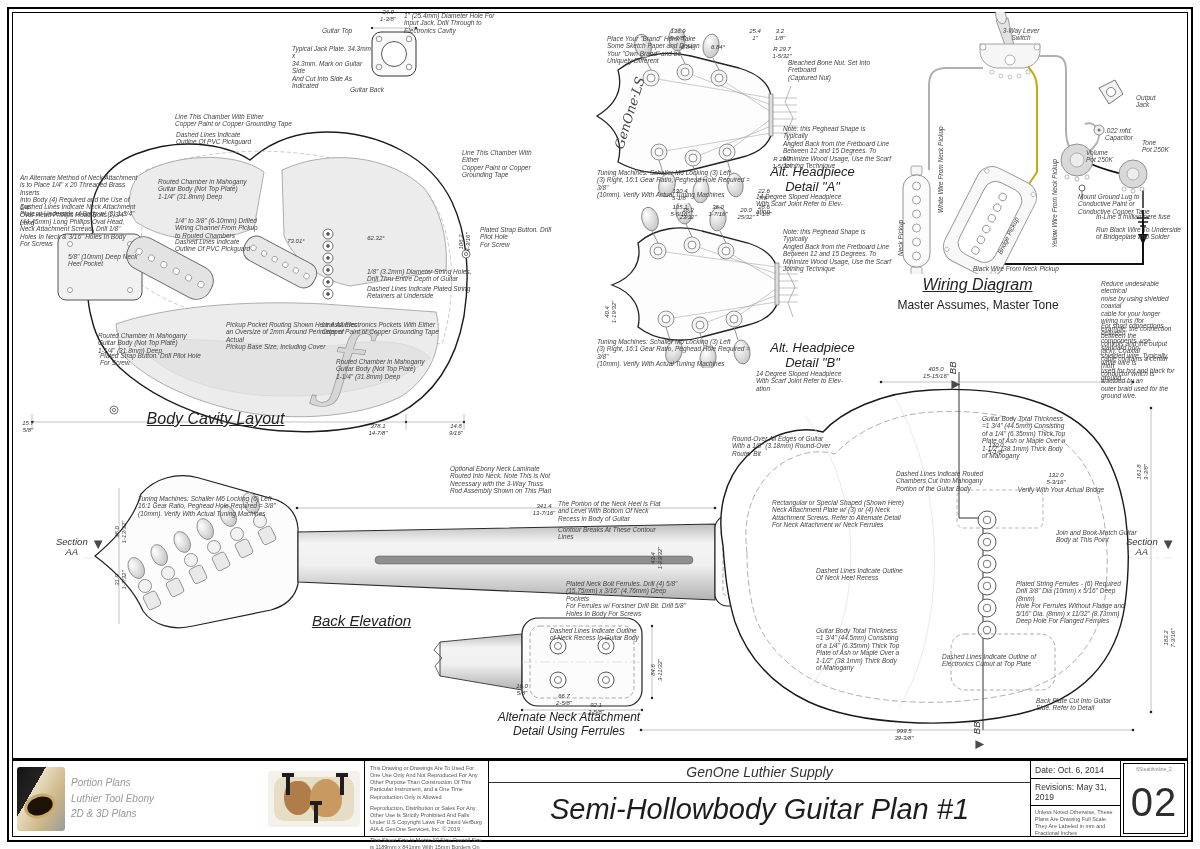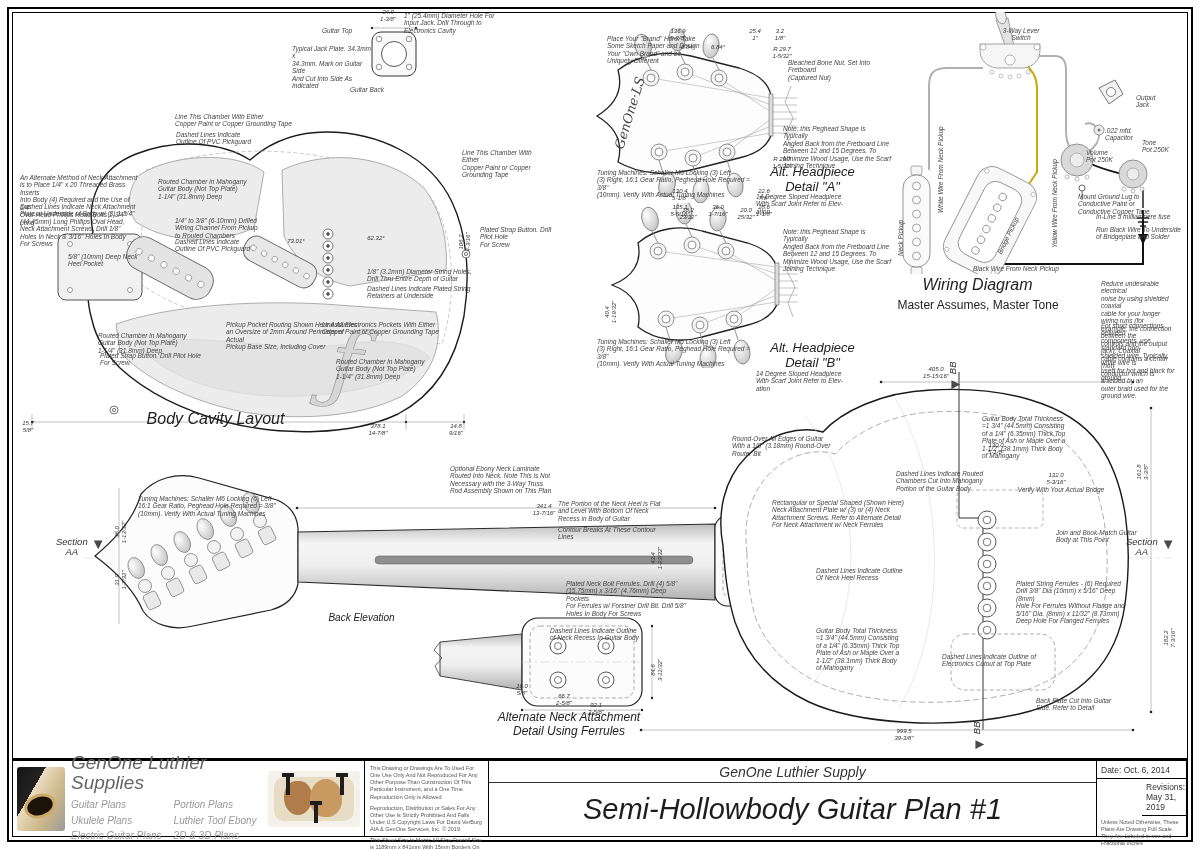--- a/index.html
+++ b/index.html
@@ -2,21 +2,21 @@
 <html><head>
 <meta charset="utf-8">
 <style>
   html,body{margin:0;padding:0;background:#ffffff;}
   .sheet{position:relative;width:1200px;height:849px;background:#fff;
          font-family:"Liberation Sans",sans-serif;overflow:hidden;color:#222;}
   .frame-outer{position:absolute;left:7px;top:7px;right:7px;bottom:7px;border:2.5px solid #000;pointer-events:none;}
   .frame-inner{position:absolute;left:12px;top:12px;right:12px;bottom:12px;border:1px solid #000;pointer-events:none;}
   svg.view{position:absolute;}
   .view-title{position:absolute;font-style:italic;color:#222;text-align:center;}
-  .ut{}
+  .ut{text-decoration:underline;}
   .ann{position:absolute;font:italic 6.5px/1.15 "Liberation Sans",sans-serif;color:#444;white-space:pre-line;}
   .dim{width:40px;text-align:center;font-size:6px;color:#333;}
   .section-marker{position:absolute;display:flex;align-items:flex-start;gap:3px;}
   .sm-text{font:italic 9.5px/1.1 "Liberation Sans",sans-serif;color:#333;text-align:center;}
   .sm-tri{font-size:15px;line-height:.9;color:#4a4a4a;}
   .sm-vert{transform:rotate(-90deg);transform-origin:left top;}
   
   .tb-hair{position:absolute;left:13px;right:13px;bottom:90px;border-top:1px solid #000;}
   .titleblock{position:absolute;left:13px;right:13px;bottom:13px;height:75px;border-top:2px solid #000;
               display:flex;background:#fff;}
@@ -37,21 +37,21 @@
   .p2-clamp::before{content:"";position:absolute;left:-4px;top:0;width:12px;height:4px;background:#1d1d1d;}
   .tb-legal{width:124px;padding:4px 5px;font:normal 5.5px/1.3 "Liberation Sans",sans-serif;color:#555;}
   .tb-legal div{margin-bottom:4px;}
   .tb-center{flex:1;display:flex;flex-direction:column;}
   .tb-supply{height:21px;border-bottom:1px solid #333;display:flex;align-items:center;justify-content:center;
              font:italic 14px "Liberation Sans",sans-serif;color:#333;}
   .tb-title{flex:1;display:flex;align-items:center;justify-content:center;
             font:italic 29px "Liberation Sans",sans-serif;color:#1d1d1d;}
   .tb-meta{width:90px;display:flex;flex-direction:column;font:normal 8.5px "Liberation Sans",sans-serif;color:#333;}
   .tb-meta .row1{border-bottom:1px solid #000;padding:4px 4px 3px;}
-  .tb-meta .row2{border-bottom:1px solid #000;padding:3px 4px;margin-left:45px;}
+  .tb-meta .row2{border-bottom:1px solid #000;padding:3px 4px;}
   .tb-meta .row3{padding:3px 4px;font-size:5.5px;line-height:1.3;color:#555;}
   .tb-page{width:66px;border-right:none;position:relative;}
   .tb-page-inner{position:absolute;inset:2px;border:1px solid #000;display:flex;flex-direction:column;align-items:center;}
   .tb-fileref{font-size:5px;color:#888;margin-top:2px;}
   .tb-num{flex:1;display:flex;align-items:center;justify-content:center;font:normal 40px "Liberation Sans",sans-serif;
           color:#2e2e2e;letter-spacing:1px;}
 </style>
 </head>
 <body>
 
@@ -450,21 +450,21 @@
   <div class="view-title" style="left:760px;top:164px;width:105px;font-size:13px">
     <div>Alt. Headpiece</div>
     <div>Detail "A"</div>
   </div>
   <div class="view-title" style="left:760px;top:340px;width:105px;font-size:13px">
     <div>Alt. Headpiece</div>
     <div>Detail "B"</div>
   </div>
   <div class="view-title ut" style="left:905px;top:276px;width:145px;font-size:16px">Wiring Diagram</div>
   <div class="view-title" style="left:893px;top:298px;width:170px;font-size:12px;font-style:normal">Master Assumes, Master Tone</div>
-  <div class="view-title ut" style="left:284px;top:612px;width:155px;font-size:10px">Back Elevation</div>
+  <div class="view-title ut" style="left:284px;top:612px;width:155px;font-size:15px">Back Elevation</div>
   <div class="view-title" style="left:478px;top:710px;width:182px;font-size:12px">
     <div>Alternate Neck Attachment</div>
     <div>Detail Using Ferrules</div>
   </div>
 
   <div class="section-marker" style="left:56px;top:537px">
     <div class="sm-text">
       <div>Section</div>
         <div>AA</div>
     </div>
@@ -723,27 +723,21 @@
 3-5/8"</div>
       <div class="ann dim" style="left: 650px; top: 690px; transform: rotate(-90deg); transform-origin: 0px 0px;">84.6
 3-11/32"</div>
     </div>
 
   <div class="tb-hair"></div>
   <div class="titleblock">
     <div class="tb-cell tb-logo">
       <div class="photo1"></div>
       <div class="tb-name">
-        <div class="tb-company">GenOne Luthier Supplies</div>
         <div class="tb-types">
-          <div>
-            <div>Guitar Plans</div>
-            <div>Ukulele Plans</div>
-            <div>Electric Guitar Plans</div>
-          </div>
           <div>
             <div>Portion Plans</div>
             <div>Luthier Tool Ebony</div>
             <div>2D &amp; 3D Plans</div>
           </div>
         </div>
       </div>
       <div class="photo2">
         <div class="p2-mold"></div>
           <div class="p2-wood1"></div>
@@ -760,14 +754,20 @@
     </div>
     <div class="tb-cell tb-center">
       <div class="tb-supply">GenOne Luthier Supply</div>
       <div class="tb-title">Semi-Hollowbody Guitar Plan #1</div>
     </div>
     <div class="tb-cell tb-meta">
       <div class="row1">Date: Oct. 6, 2014</div>
       <div class="row2">Revisions: May 31, 2019</div>
       <div class="row3">Unless Noted Otherwise, These Plans Are Drawing Full Scale. They Are Labeled in mm and Fractional Inches</div>
     </div>
+    <div class="tb-cell tb-page">
+      <div class="tb-page-inner">
+        <div class="tb-fileref">6Stealthinline_2</div>
+        <div class="tb-num">02</div>
+      </div>
+    </div>
   </div>
 </div>
 
 </body></html>

